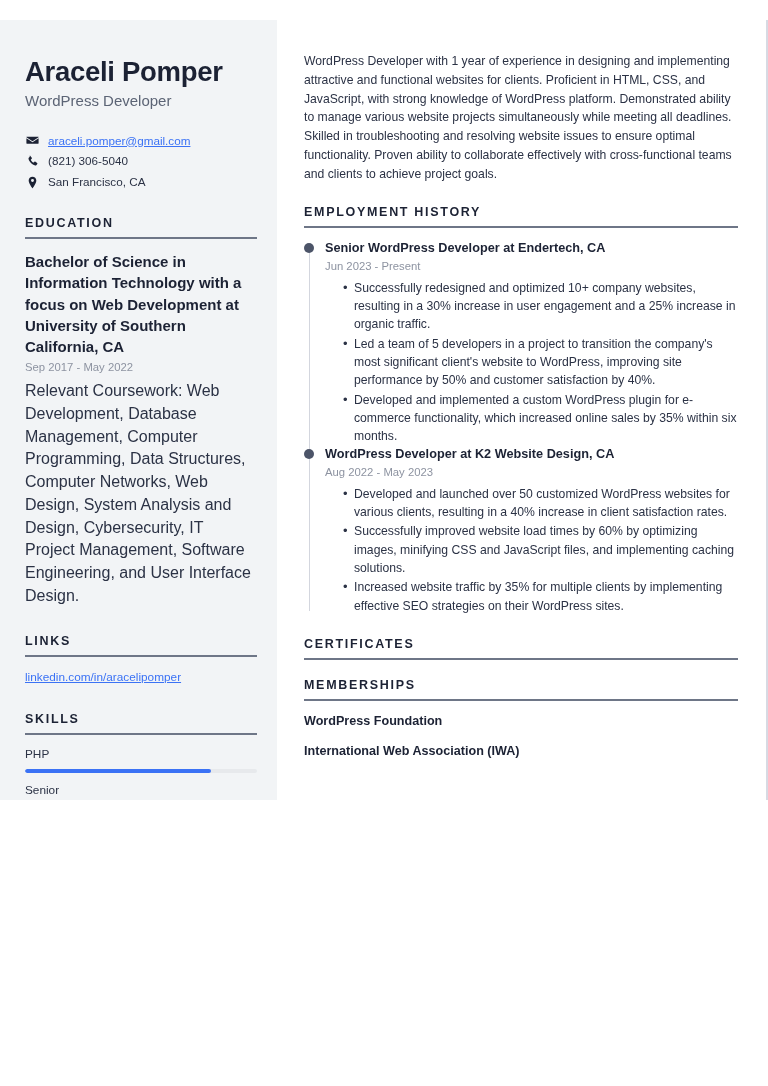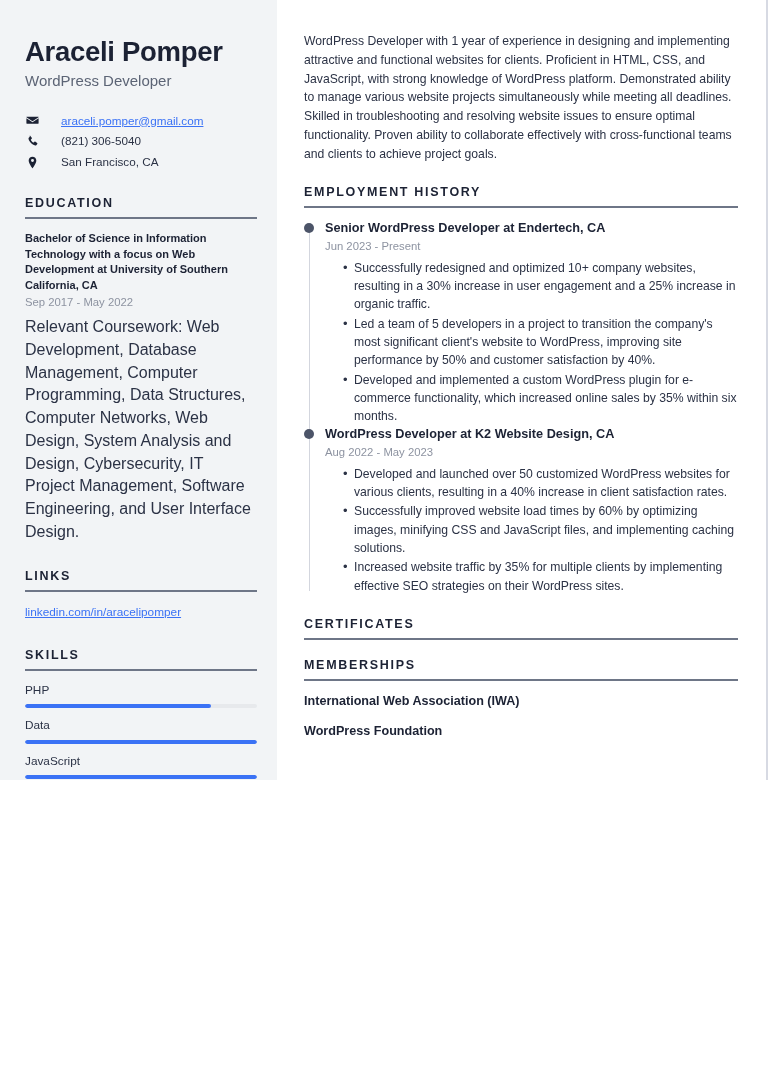--- a/index.html
+++ b/index.html
@@ -14,20 +14,21 @@
   }
 
   .page {
     position: relative;
     width: 768px;
     height: 780px;
     display: flex;
     background: #ef4444;
     border-right: 2px solid #d7dae3;
     overflow: hidden;
+    margin-top: 20px;
   }
 
   
   .sidebar {
     width: 277px;
     flex: 0 0 277px;
     background: #f2f4f6;
     padding: 36px 20px 0 25px;
   }
 
@@ -42,21 +43,21 @@
     font-size: 15px;
     color: #5c6475;
     margin-top: 4px;
     line-height: 1.2;
   }
 
   .contact-list { margin-top: 23px; }
   .contact-row {
     display: flex;
     align-items: center;
-    gap: 22px;
+    gap: 9px;
     font-size: 11.7px;
     color: #2b3245;
     margin-bottom: 5px;
     line-height: 1.35;
   }
   .contact-row .ico {
     width: 14px;
     flex: 0 0 14px;
     display: flex;
     align-items: center;
@@ -75,21 +76,21 @@
     letter-spacing: 1.7px;
     color: #1c2234;
     text-transform: uppercase;
     padding-bottom: 7px;
     border-bottom: 2px solid #6e7687;
     margin-bottom: 12px;
   }
   .side-sec { margin-top: 26px; }
 
   .edu-degree {
-    font-size: 11px;
+    font-size: 15px;
     font-weight: bold;
     color: #1c2234;
     line-height: 1.42;
   }
   .edu-date {
     font-size: 11.3px;
     color: #8d93a1;
     margin-top: 2px;
     line-height: 1.4;
   }
@@ -270,21 +271,21 @@
     <section class="side-sec">
       <div class="sec-head">SKILLS</div>
       <div id="skills-list">
           <div class="bar-item">
             <div class="bar-label">PHP</div>
             <div class="bar-track">
               <div class="bar-fill" style="width: 80%;"></div>
             </div>
           </div>
           <div class="bar-item">
-            <div class="bar-label">Data</div>
+            <div class="bar-label">Senior</div>
             <div class="bar-track">
               <div class="bar-fill" style="width: 100%;"></div>
             </div>
           </div>
           <div class="bar-item">
             <div class="bar-label">JavaScript</div>
             <div class="bar-track">
               <div class="bar-fill" style="width: 100%;"></div>
             </div>
           </div>
@@ -373,19 +374,19 @@
         </div>
     </section>
 
     <section class="main-sec tight">
       <div class="sec-head">CERTIFICATES</div>
     </section>
 
     <section class="main-sec">
       <div class="sec-head">MEMBERSHIPS</div>
       <div id="memberships-list">
+          <div class="member-item">WordPress Foundation</div>
           <div class="member-item">International Web Association (IWA)</div>
-          <div class="member-item">WordPress Foundation</div>
         </div>
     </section>
 
   </main>
 </div>
 
 </body></html>

